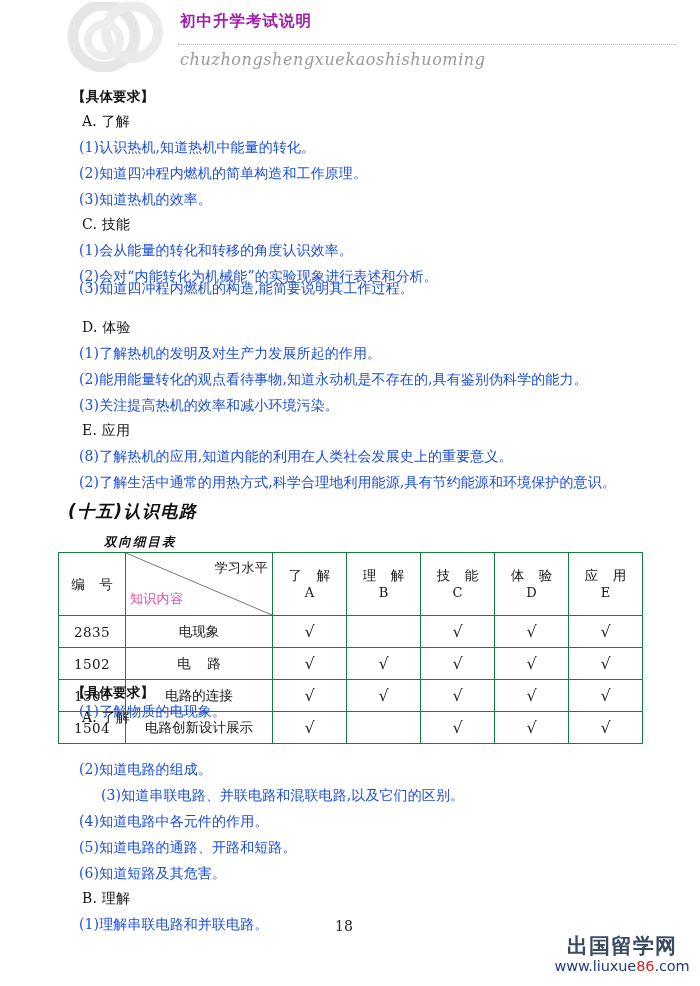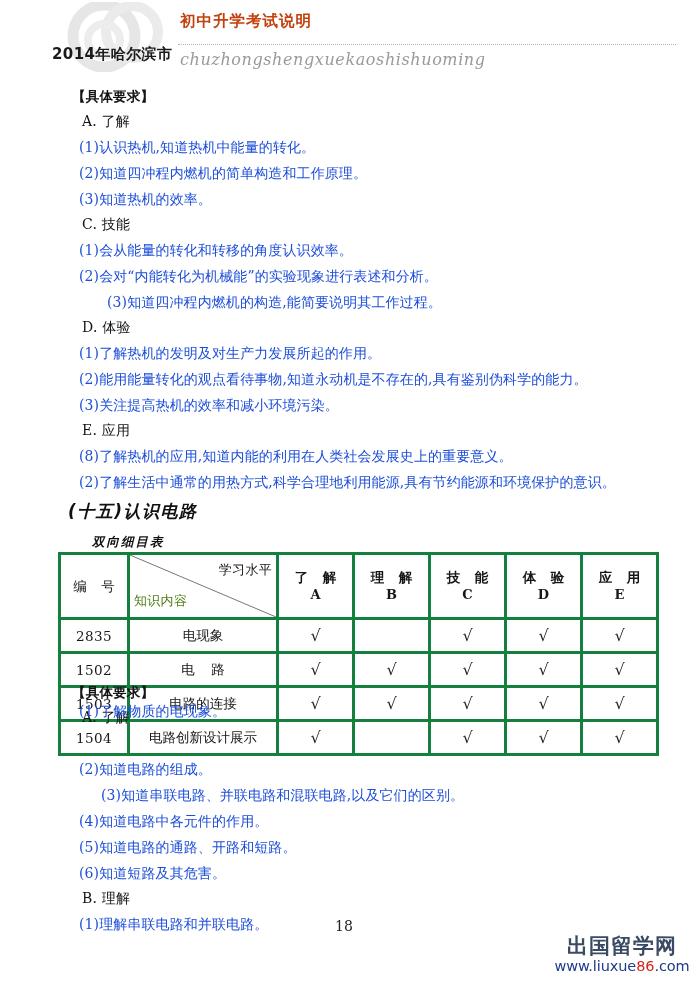--- a/index.html
+++ b/index.html
@@ -18,21 +18,21 @@
   }
   .hdr-year{
     position:absolute;left:52px;top:45px;width:150px;
     font-family:"DejaVu Sans","Liberation Sans",sans-serif;
     font-size:15px;font-weight:bold;color:#1a1a1a;
     letter-spacing:.4px;white-space:nowrap;
   }
   .hdr-title{
     position:absolute;left:180px;top:11px;
     font-family:"DejaVu Sans","Liberation Sans",sans-serif;
-    font-size:15.5px;font-weight:bold;color:#c2410c;letter-spacing:1px;
+    font-size:15.5px;font-weight:bold;color:#a21caf;letter-spacing:1px;
   }
   .hdr-rule{
     position:absolute;left:178px;top:44px;width:498px;height:0;
     border-top:1.5px dotted #b6b6b6;
   }
   .hdr-pinyin{
     position:absolute;left:180px;top:50px;
     font-family:"DejaVu Serif","Liberation Serif",serif;
     font-style:italic;font-size:16px;color:#9a9a9a;letter-spacing:.6px;
   }
@@ -55,52 +55,52 @@
   .sec-head{
     position:absolute;
     font-family:"DejaVu Sans","Liberation Sans",sans-serif;
     font-size:17px;font-weight:bold;color:#111;
     font-style:italic;letter-spacing:1.5px;white-space:nowrap;
   }
   .tbl-cap{
     position:absolute;
     font-family:"DejaVu Sans","Liberation Sans",sans-serif;
     font-size:12.5px;font-weight:bold;font-style:italic;
-    color:#111;letter-spacing:2px;white-space:nowrap;
+    color:#111;letter-spacing:2px;white-space:nowrap;margin-left:12px;
   }
   
   .matrix{
     position:absolute;left:58px;top:508px;width:578px;
     border-collapse:collapse;
     border:1.6px solid #2a2a2a;
     table-layout:fixed;
   }
   .matrix td{
-    border:3px solid #15803d;
+    border:1px solid #15803d;
     text-align:center;vertical-align:middle;
     font-size:13.5px;color:#171717;
     padding:0;
   }
   .matrix .hdr-row td{height:62px;}
   .matrix .body-row td{height:31px;}
   .c-no{width:66px;}
   .c-kn{width:146px;}
-  .c-lv{width:73px;font-weight:bold;}
+  .c-lv{width:73px;}
   .hcell{line-height:1.35;}
   .hcell .cn{letter-spacing:5px;padding-left:5px;display:block;}
   .hcell .ab{display:block;font-size:13px;letter-spacing:0;}
   
   .split{position:relative;padding:0;}
   .split .diag{position:absolute;left:0;top:0;width:100%;height:100%;}
   .split .up{
     position:absolute;right:4px;top:6px;font-size:13px;color:#171717;
     letter-spacing:.3px;
   }
   .split .lo{
-    position:absolute;left:4px;bottom:7px;font-size:13px;color:#4d7c0f;
+    position:absolute;left:4px;bottom:7px;font-size:13px;color:#ec4899;
     letter-spacing:.3px;
   }
   .num{font-size:13.5px;letter-spacing:.4px;}
   .kn{font-size:13.5px;}
   .kn.sp{letter-spacing:6px;padding-left:6px;margin-top:32px;}
   .chk{font-size:16px;color:#232323;line-height:1;}
   
   .pageno{
     position:absolute;left:335px;top:918px;
     font-size:14px;color:#222;
@@ -120,39 +120,38 @@
 </style>
 </head>
 <body>
 
 <div class="header">
   <svg class="hdr-logo" viewBox="0 0 112 70">
     <circle cx="44" cy="34" r="31" fill="none" stroke="#cfcfcf" stroke-width="11"></circle>
     <circle cx="72" cy="30" r="26" fill="none" stroke="#d8d8d8" stroke-width="10"></circle>
     <circle cx="44" cy="38" r="16" fill="none" stroke="#dddddd" stroke-width="8"></circle>
   </svg>
-  <div class="hdr-year">2014年哈尔滨市</div>
   <div class="hdr-title">初中升学考试说明</div>
   <div class="hdr-rule"></div>
   <div class="hdr-pinyin">chuzhongshengxuekaoshishuoming</div>
 </div>
 
 <div class="doc">
 
   <div class="brk" style="left:72px;top:88px;">【具体要求】</div>
 
   <div class="lvl" style="left:82px;top:113px;">A. 了解</div>
   <div class="item" style="left:79px;top:139px;">(1)认识热机,知道热机中能量的转化。</div>
   <div class="item" style="left:79px;top:165px;">(2)知道四冲程内燃机的简单构造和工作原理。</div>
   <div class="item" style="left:79px;top:191px;">(3)知道热机的效率。</div>
 
   <div class="lvl" style="left:82px;top:216px;">C. 技能</div>
   <div class="item" style="left:79px;top:242px;">(1)会从能量的转化和转移的角度认识效率。</div>
   <div class="item" style="left:79px;top:268px;">(2)会对“内能转化为机械能”的实验现象进行表述和分析。</div>
-  <div class="item" style="left:79px;top:294px;margin-left:28px;">(3)知道四冲程内燃机的构造,能简要说明其工作过程。</div>
+  <div class="item" style="left:79px;top:280px;">(3)知道四冲程内燃机的构造,能简要说明其工作过程。</div>
 
   <div class="lvl" style="left:82px;top:319px;">D. 体验</div>
   <div class="item" style="left:79px;top:345px;">(1)了解热机的发明及对生产力发展所起的作用。</div>
   <div class="item" style="left:79px;top:371px;">(2)能用能量转化的观点看待事物,知道永动机是不存在的,具有鉴别伪科学的能力。</div>
   <div class="item" style="left:79px;top:397px;">(3)关注提高热机的效率和减小环境污染。</div>
 
   <div class="lvl" style="left:82px;top:422px;">E. 应用</div>
   <div class="item" style="left:79px;top:448px;">(8)了解热机的应用,知道内能的利用在人类社会发展史上的重要意义。</div>
   <div class="item" style="left:79px;top:474px;">(2)了解生活中通常的用热方式,科学合理地利用能源,具有节约能源和环境保护的意识。</div>
 

